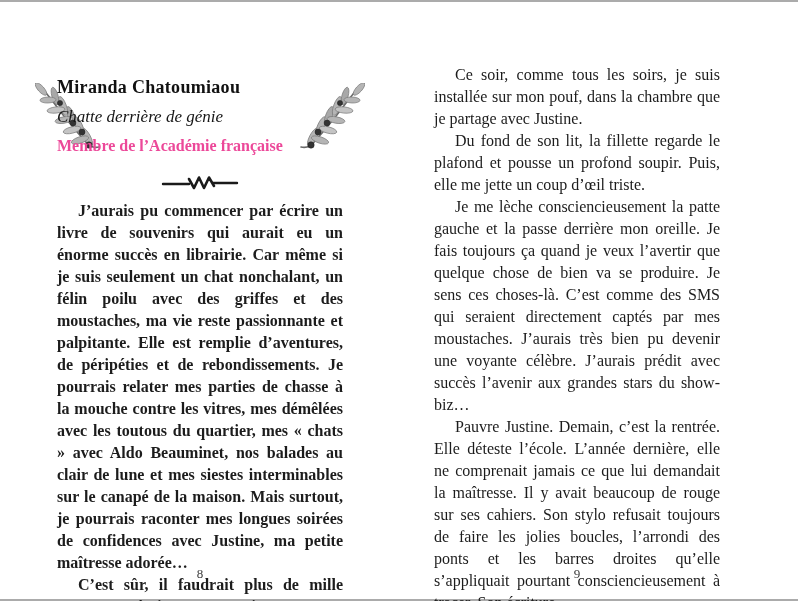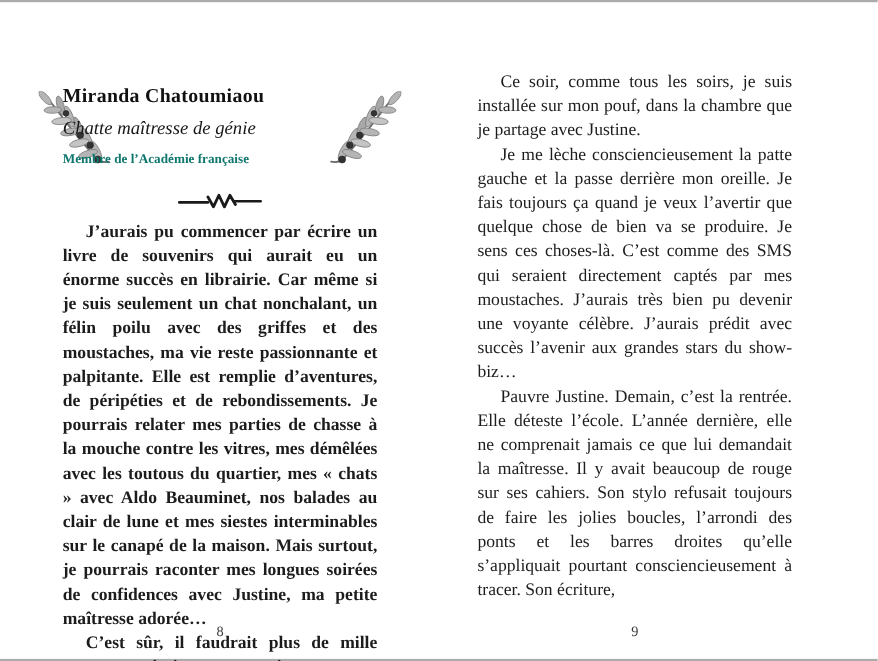--- a/index.html
+++ b/index.html
@@ -27,21 +27,21 @@
     position: absolute; top: 77px; left: 0; width: 286px;
     font-size: 18px; font-weight: bold; letter-spacing: 0.3px;
     color: #111;
   }
   .author-subtitle {
     position: absolute; top: 107px; left: 0; width: 286px;
     font-size: 17px; font-style: italic; color: #161616;
   }
   .author-affiliation {
     position: absolute; top: 137px; left: 0; width: 286px;
-    font-size: 12px; font-weight: bold; color: #0f766e;
+    font-size: 16px; font-weight: bold; color: #ec4899;
   }
   .divider-wrap {
     position: absolute; top: 174px; left: 0; width: 286px;
     text-align: center;
   }
   .branch { position: absolute; width: 66px; height: 78px; }
   .branch-left  { left: -22px; top: 83px; transform: scaleX(-1); }
   .branch-right { left: 242px; top: 83px; }
 
   
@@ -112,39 +112,40 @@
       <g fill="#333333" stroke="#1f1f1f" stroke-width="0.5">
         <circle cx="12" cy="62" r="3.2"></circle>
         <circle cx="19" cy="49" r="3.0"></circle>
         <circle cx="28" cy="40" r="2.9"></circle>
         <circle cx="41" cy="20" r="2.6"></circle>
       </g>
     </g>
   </svg>
 
   <div class="author-name">Miranda Chatoumiaou</div>
-  <div class="author-subtitle">Chatte maîtresse de génie</div>
+  <div class="author-subtitle">Chatte derrière de génie</div>
   <div class="author-affiliation">Membre de l’Académie française</div>
 
   <div class="divider-wrap">
     <svg width="78" height="18" viewBox="0 0 78 18" aria-hidden="true">
       <path d="M2 10 H28 M52 9 H76" stroke="#1a1a1a" stroke-width="2.4" stroke-linecap="round" fill="none"></path>
       <path d="M28 5 L33 14 L38 3.5 L43 14 L48 3.5 L53 12" stroke="#1a1a1a" stroke-width="2.6" stroke-linecap="round" stroke-linejoin="round" fill="none"></path>
     </svg>
   </div>
 
   <div class="body-text">
     <p>J’aurais pu commencer par écrire un livre de souvenirs qui aurait eu un énorme succès en librairie. Car même si je suis seulement un chat nonchalant, un félin poilu avec des griffes et des moustaches, ma vie reste passionnante et palpitante. Elle est remplie d’aventures, de péripéties et de rebondissements. Je pourrais relater mes parties de chasse à la mouche contre les vitres, mes démêlées avec les toutous du quartier, mes « chats » avec Aldo Beauminet, nos balades au clair de lune et mes siestes interminables sur le canapé de la maison. Mais surtout, je pourrais raconter mes longues soirées de confidences avec Justine, ma petite maîtresse adorée…</p>
     <p>C’est sûr, il faudrait plus de mille pages pour écrire toute ma vie.</p>
   </div>
 
   <div class="page-number">8</div>
 </div>
 
 <div class="page page-right">
   <div class="body-text">
     <p>Ce soir, comme tous les soirs, je suis installée sur mon pouf, dans la chambre que je partage avec Justine.</p>
+    <p>Du fond de son lit, la fillette regarde le plafond et pousse un profond soupir. Puis, elle me jette un coup d’œil triste.</p>
     <p>Je me lèche consciencieusement la patte gauche et la passe derrière mon oreille. Je fais toujours ça quand je veux l’avertir que quelque chose de bien va se produire. Je sens ces choses-là. C’est comme des SMS qui seraient directement captés par mes moustaches. J’aurais très bien pu devenir une voyante célèbre. J’aurais prédit avec succès l’avenir aux grandes stars du show-biz…</p>
     <p>Pauvre Justine. Demain, c’est la rentrée. Elle déteste l’école. L’année dernière, elle ne comprenait jamais ce que lui demandait la maîtresse. Il y avait beaucoup de rouge sur ses cahiers. Son stylo refusait toujours de faire les jolies boucles, l’arrondi des ponts et les barres droites qu’elle s’appliquait pourtant consciencieusement à tracer. Son écriture,</p>
   </div>
 
   <div class="page-number">9</div>
 </div>
 
 </body></html>

